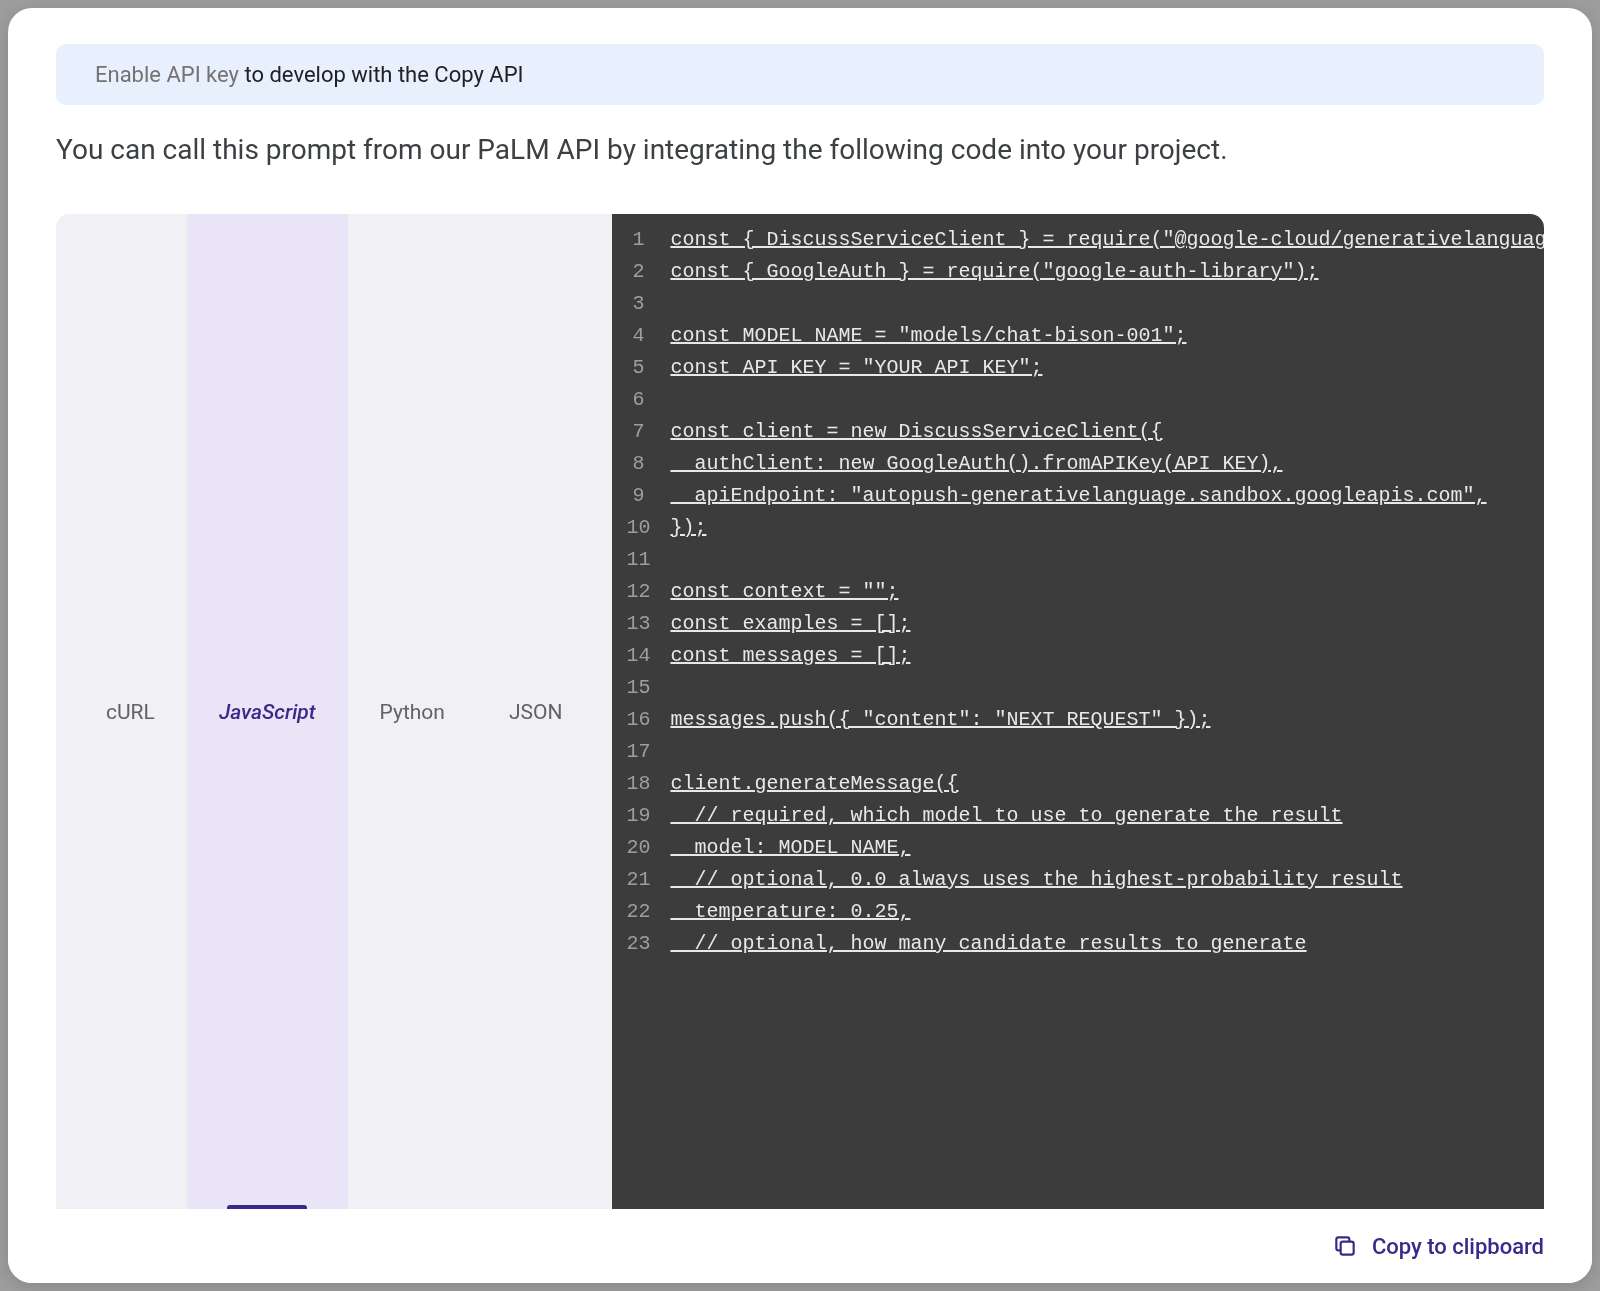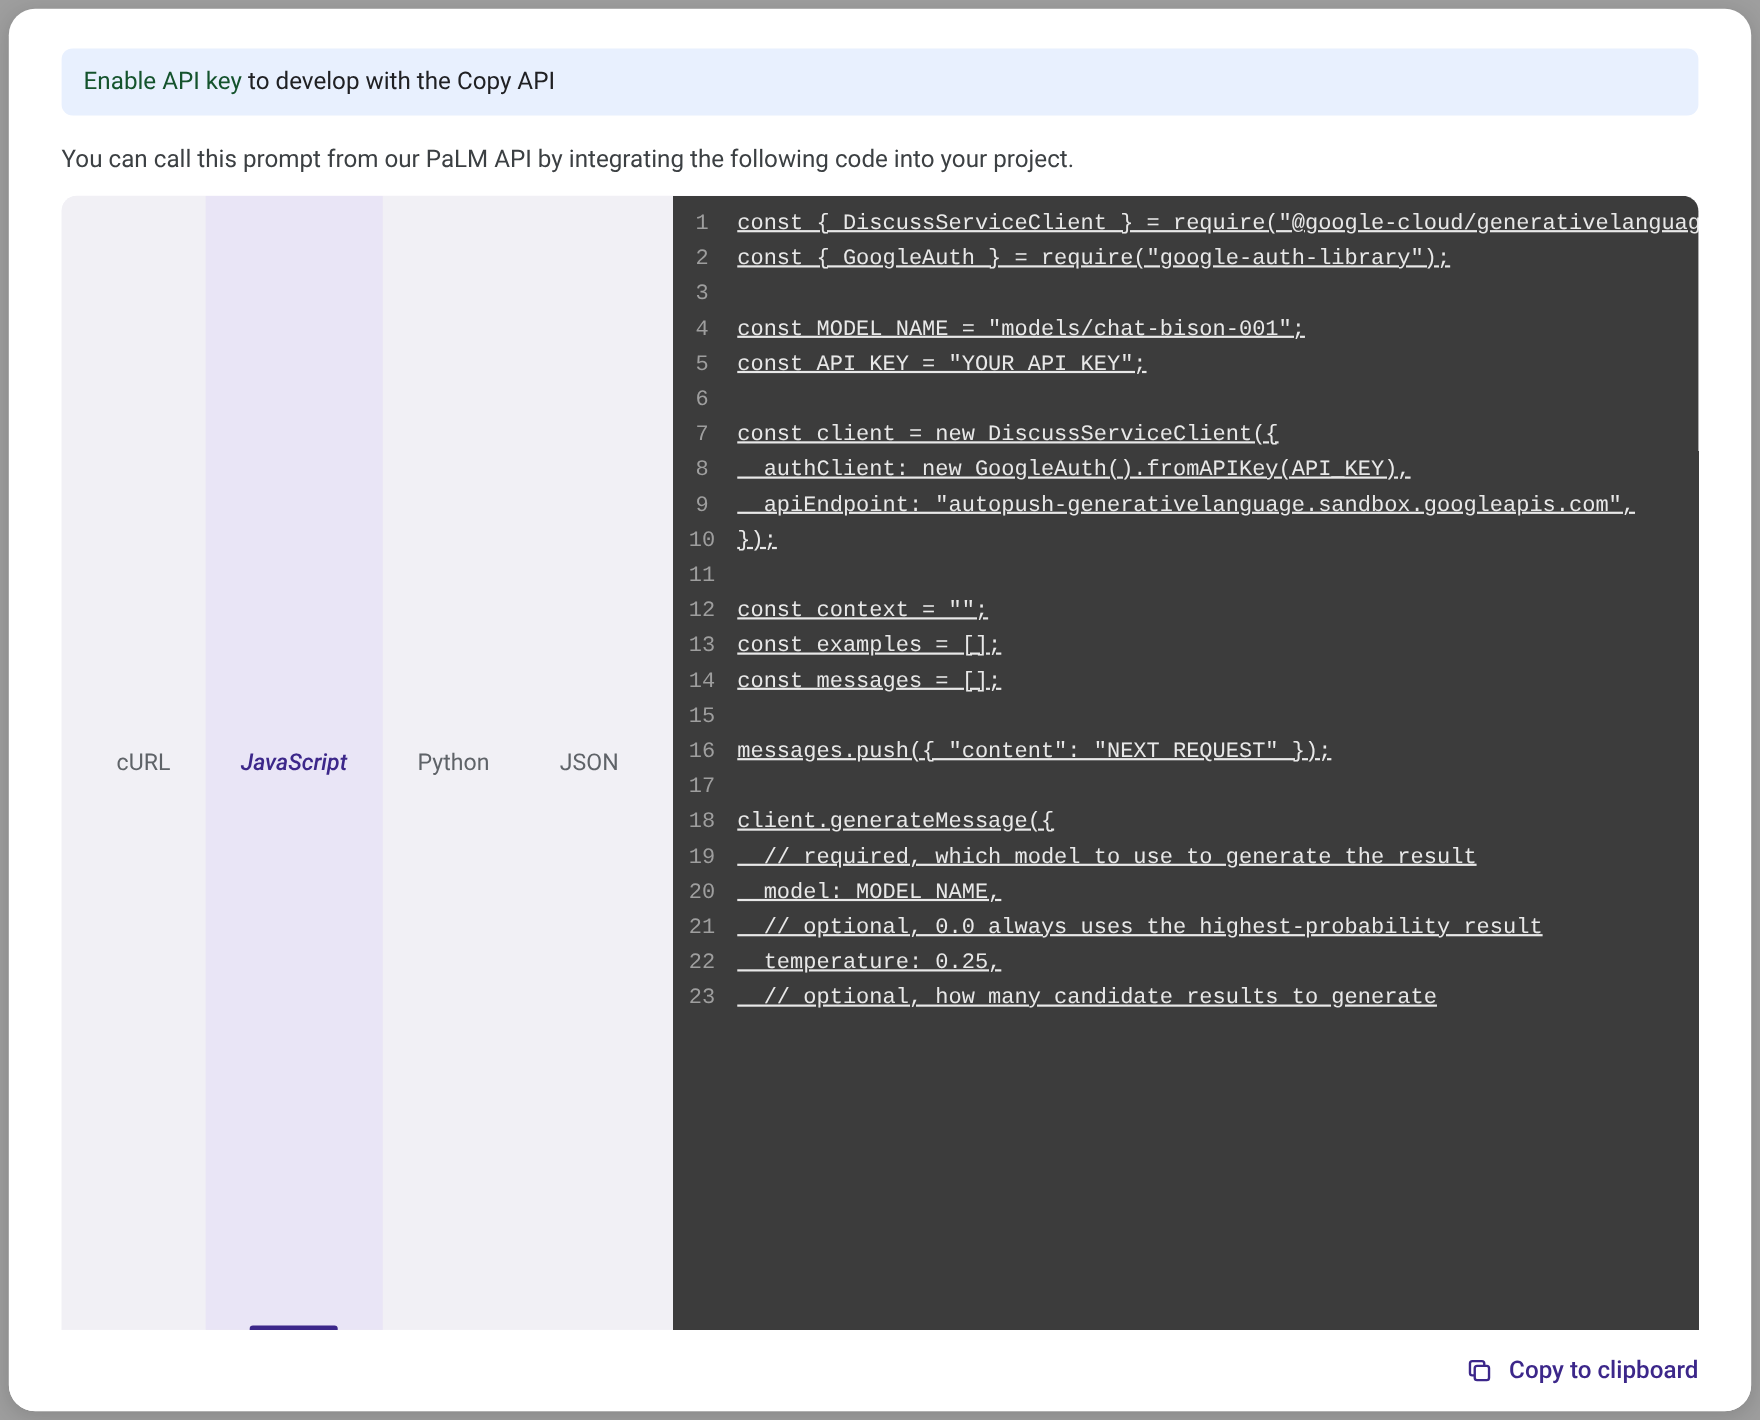--- a/index.html
+++ b/index.html
@@ -60,27 +60,28 @@
     }
     .info-banner {
       background: #e8f0fe;
       border-radius: 10px;
       padding: 18px 20px;
       font-size: 22px;
       color: #202124;
       margin-bottom: 28px;
     }
     .info-banner a {
-      color: #14532d;
+      color: #737373;
       text-decoration: none;
+      margin-left: 19px;
     }
     .description {
-      font-size: 22px;
+      font-size: 28px;
       color: #3c4043;
-      margin-bottom: 20px;
+      margin-bottom: 48px;
     }
     .code-section {
       background: #f1f0f5;
       border-radius: 14px 14px 0 0;
       overflow: hidden;
       flex: 1;
       display: flex;
     }
     .tabs {
       display: flex;

